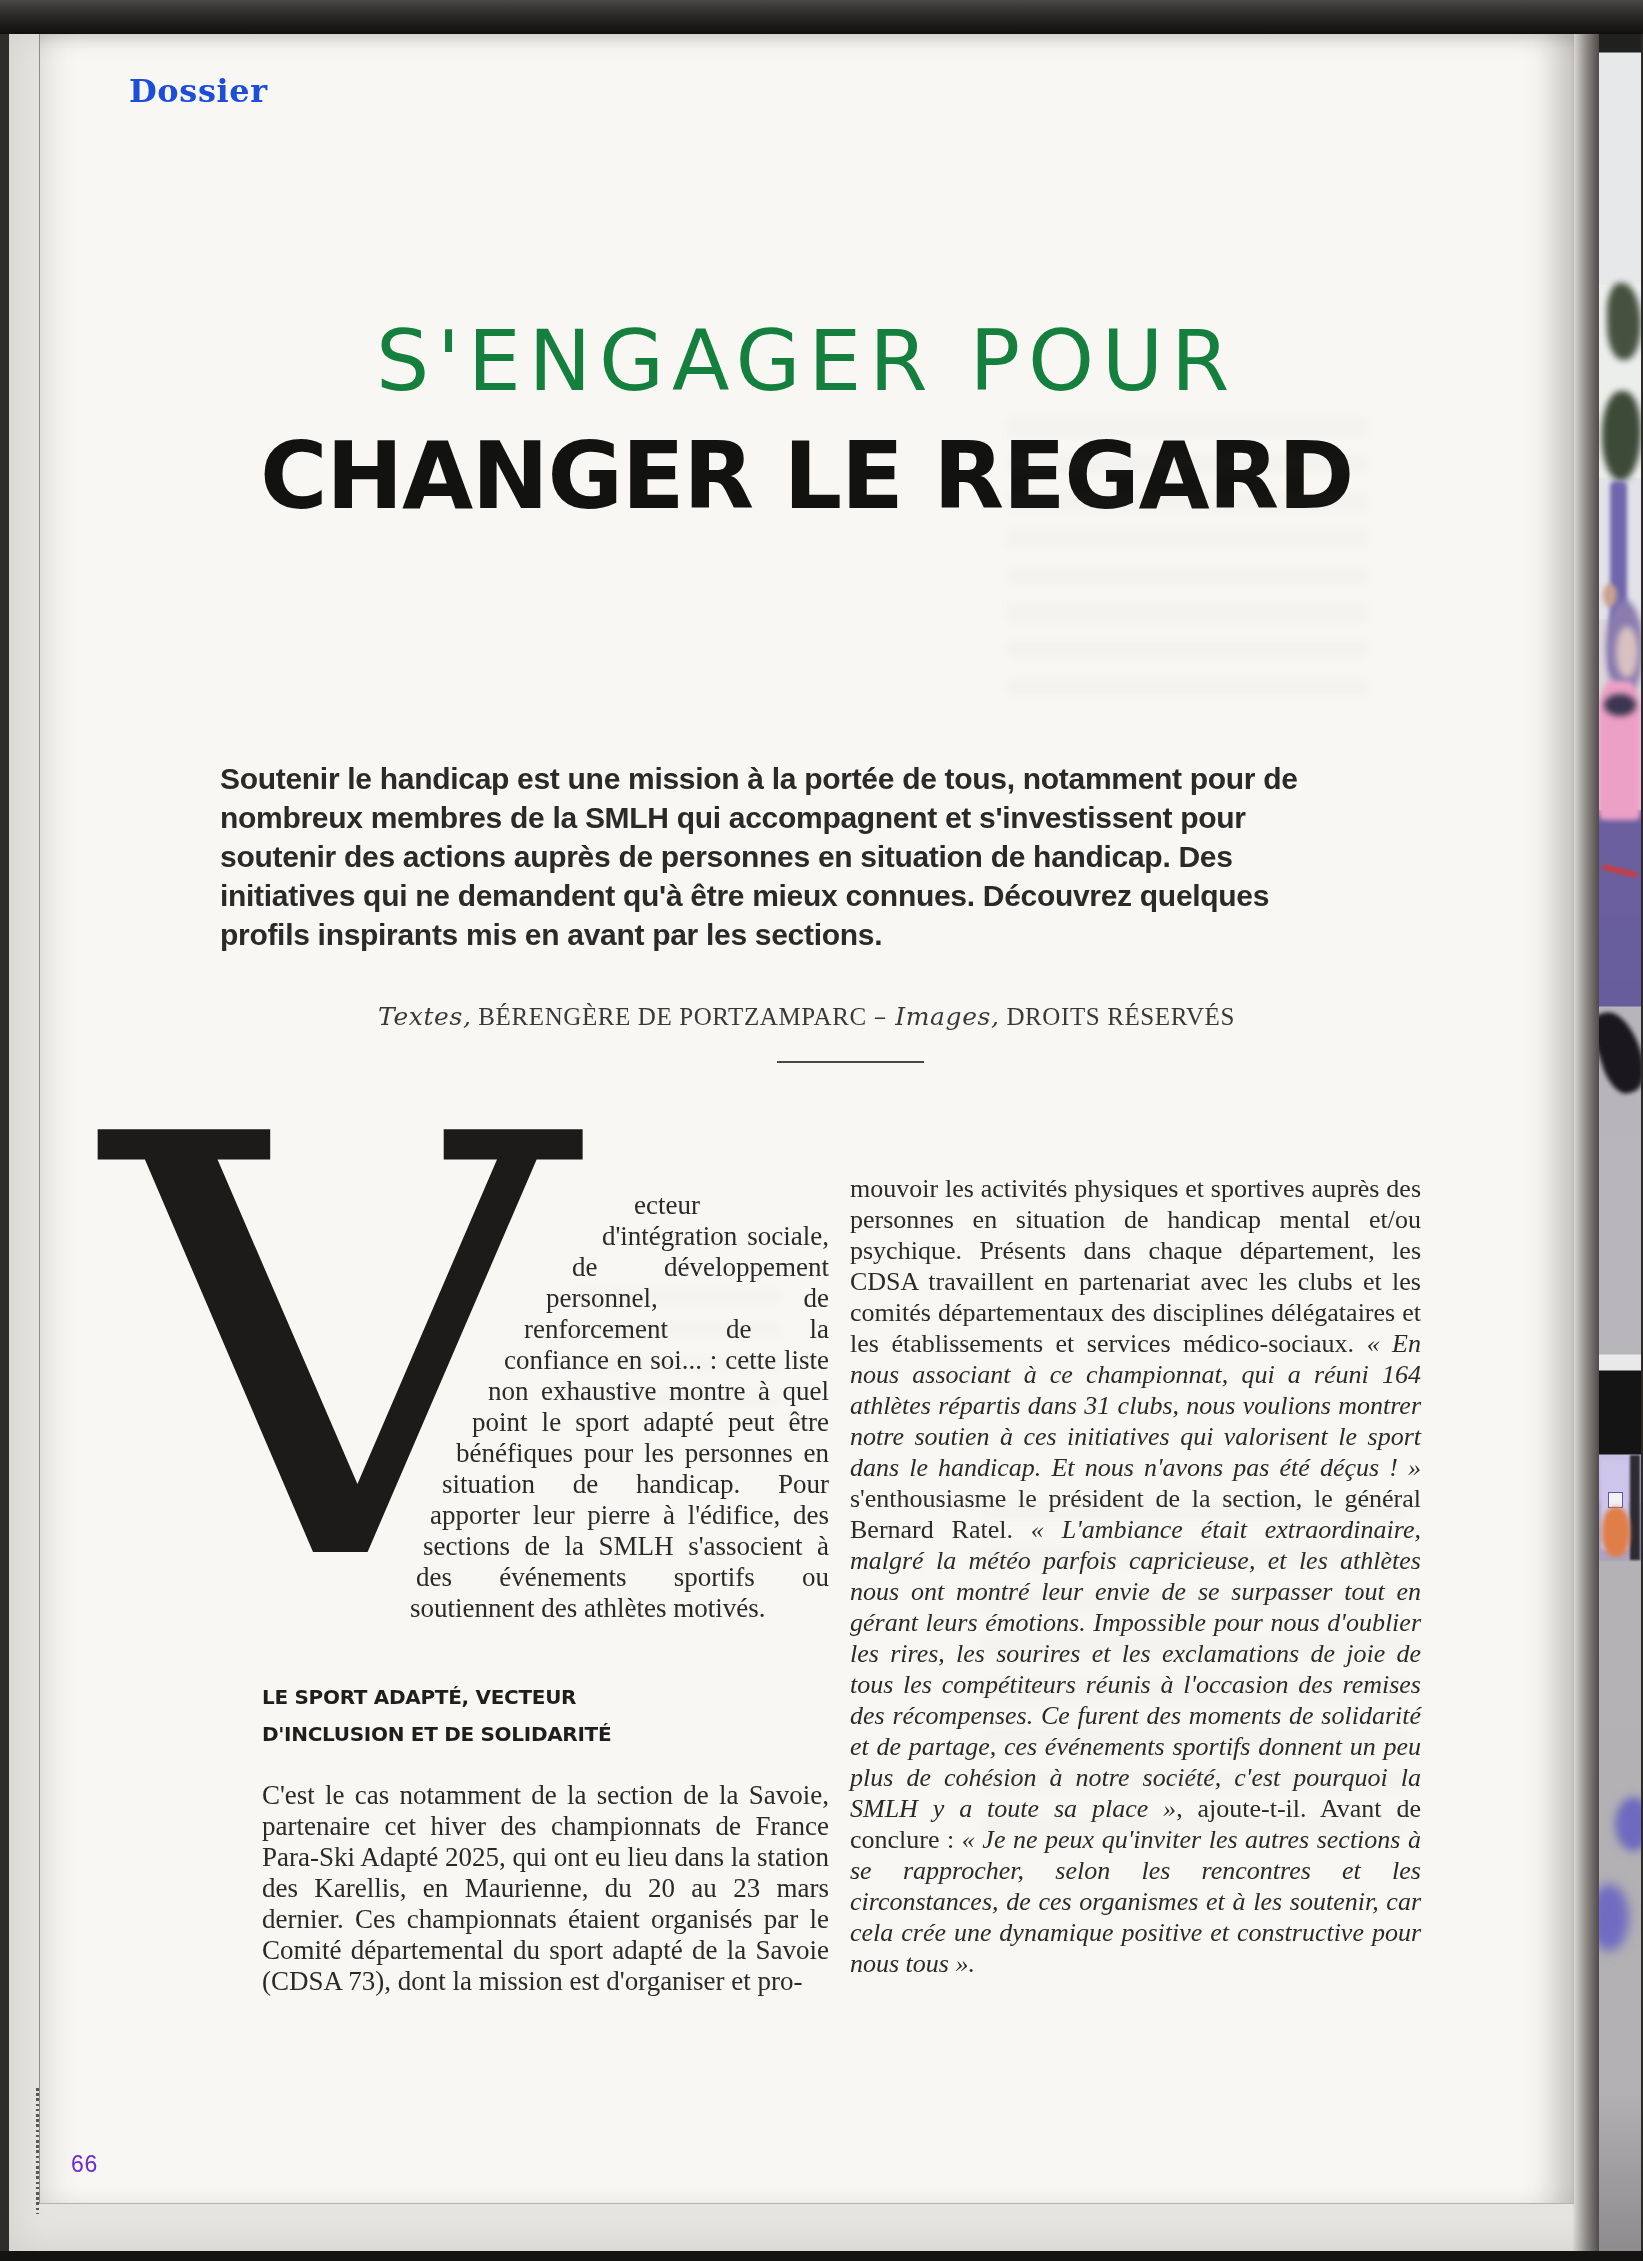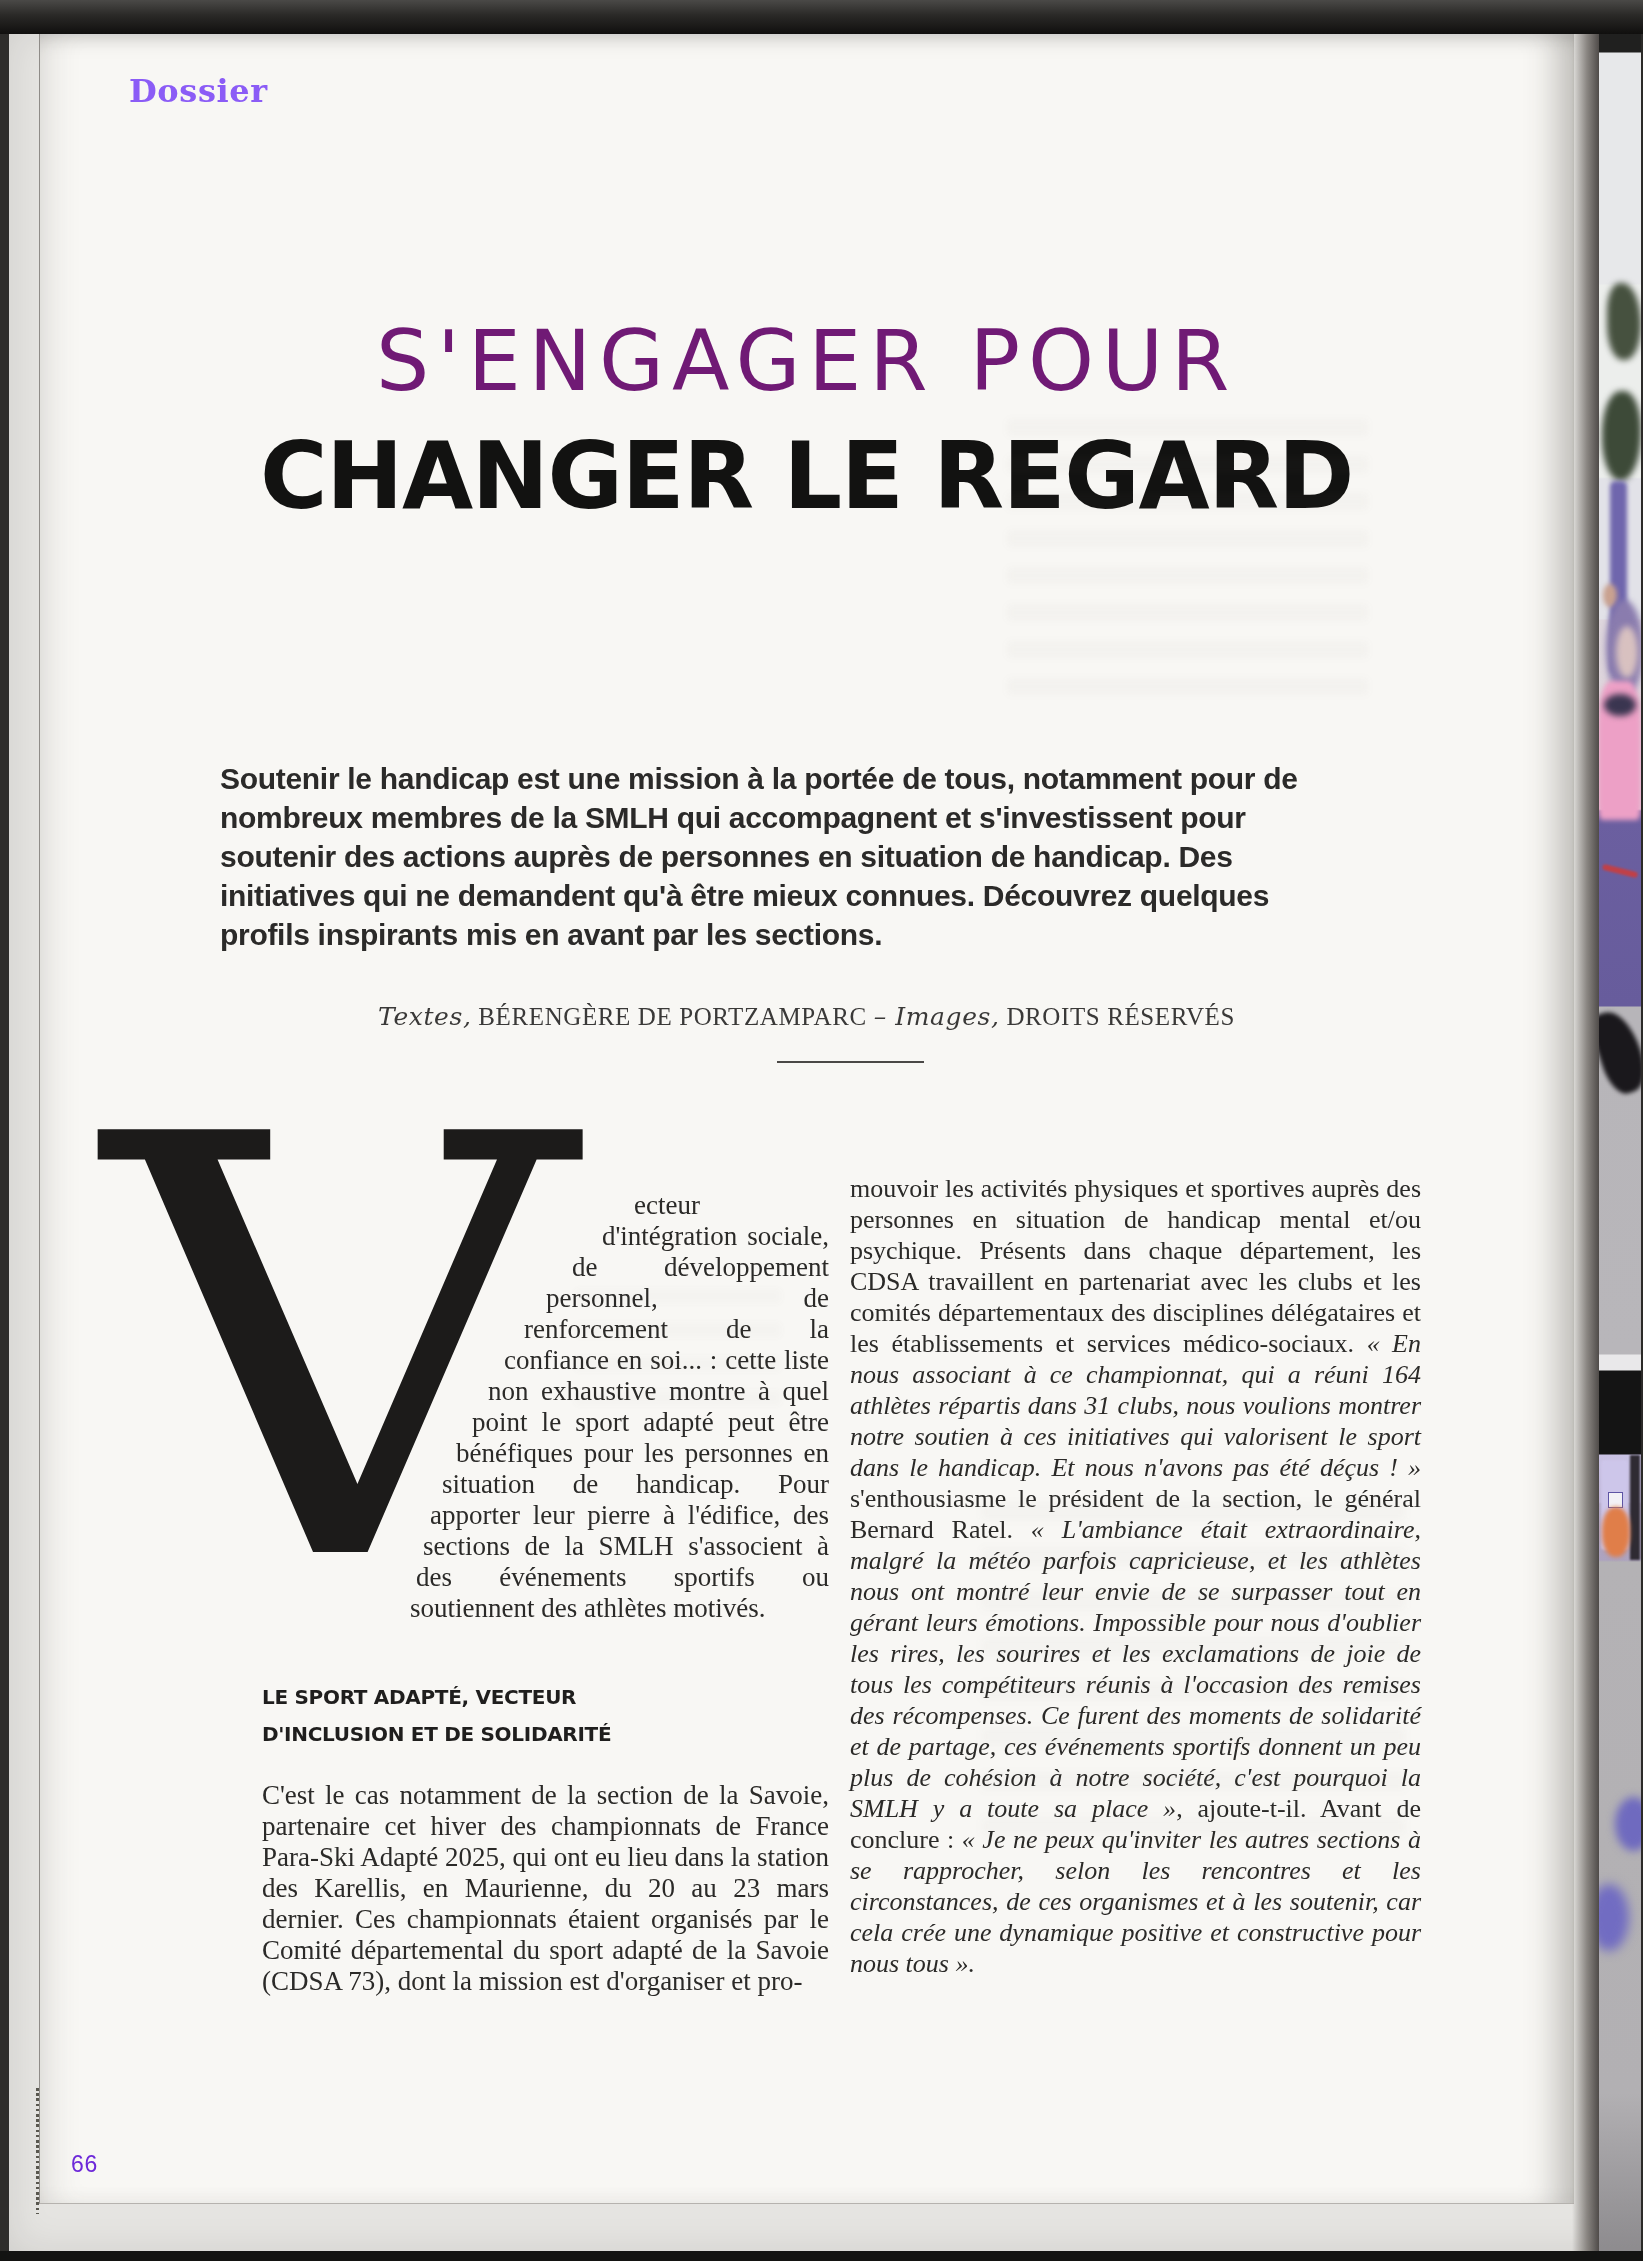--- a/index.html
+++ b/index.html
@@ -14,25 +14,25 @@
     box-shadow:inset 0 0 39px rgba(0,0,0,.10);z-index:1;}
 
   
   .page{position:absolute;left:39px;top:32px;width:1534px;height:2171px;background:#f8f7f4;
     border-left:1.3px solid #8f8c88;border-bottom:1.3px solid #b5b2ae;
     box-shadow:inset 24.5px 0 35px -19.3px rgba(70,65,60,.18), inset -35px 0 32px -18px rgba(60,55,50,.30),
                inset 0 19.3px 26px -19.3px rgba(0,0,0,.25);
     z-index:3;}
 
   .dossier{position:absolute;left:89px;top:40px;font-family:"DejaVu Serif",serif;font-weight:bold;
-    font-size:32px;color:#8b5cf6;letter-spacing:0.6px;text-align:right;}
+    font-size:32px;color:#1d4ed8;letter-spacing:0.6px;text-align:right;}
 
   .title{position:absolute;left:180px;top:284px;width:1173px;margin:0;text-align:center;color:#131312;
     font-family:"DejaVu Sans",sans-serif;font-weight:normal;}
-  .title .t1{display:block;font-size:84px;font-weight:400;letter-spacing:7.7px;line-height:90px;margin-bottom:19.3px;color:#701a75;}
+  .title .t1{display:block;font-size:84px;font-weight:400;letter-spacing:7.7px;line-height:90px;margin-bottom:19.3px;color:#15803d;}
   .title .t2,.title .t3{display:block;font-size:92px;font-weight:bold;letter-spacing:-1.3px;line-height:103px;color:#121211;}
 
   .standfirst{position:absolute;left:180px;top:727px;width:1173px;margin:0;
     font-family:"Liberation Sans",sans-serif;font-weight:bold;font-size:30px;line-height:39px;
     color:#2b2a29;letter-spacing:-0.3px;}
   .standfirst .inner{display:inline-block;max-width:1083px;}
 
   .byline{position:absolute;left:180px;top:970px;width:1173px;text-align:center;
     font-family:"Liberation Serif",serif;font-size:25px;color:#3a3938;letter-spacing:0.6px;}
   .byline .it{font-family:"DejaVu Serif",serif;font-style:italic;}

